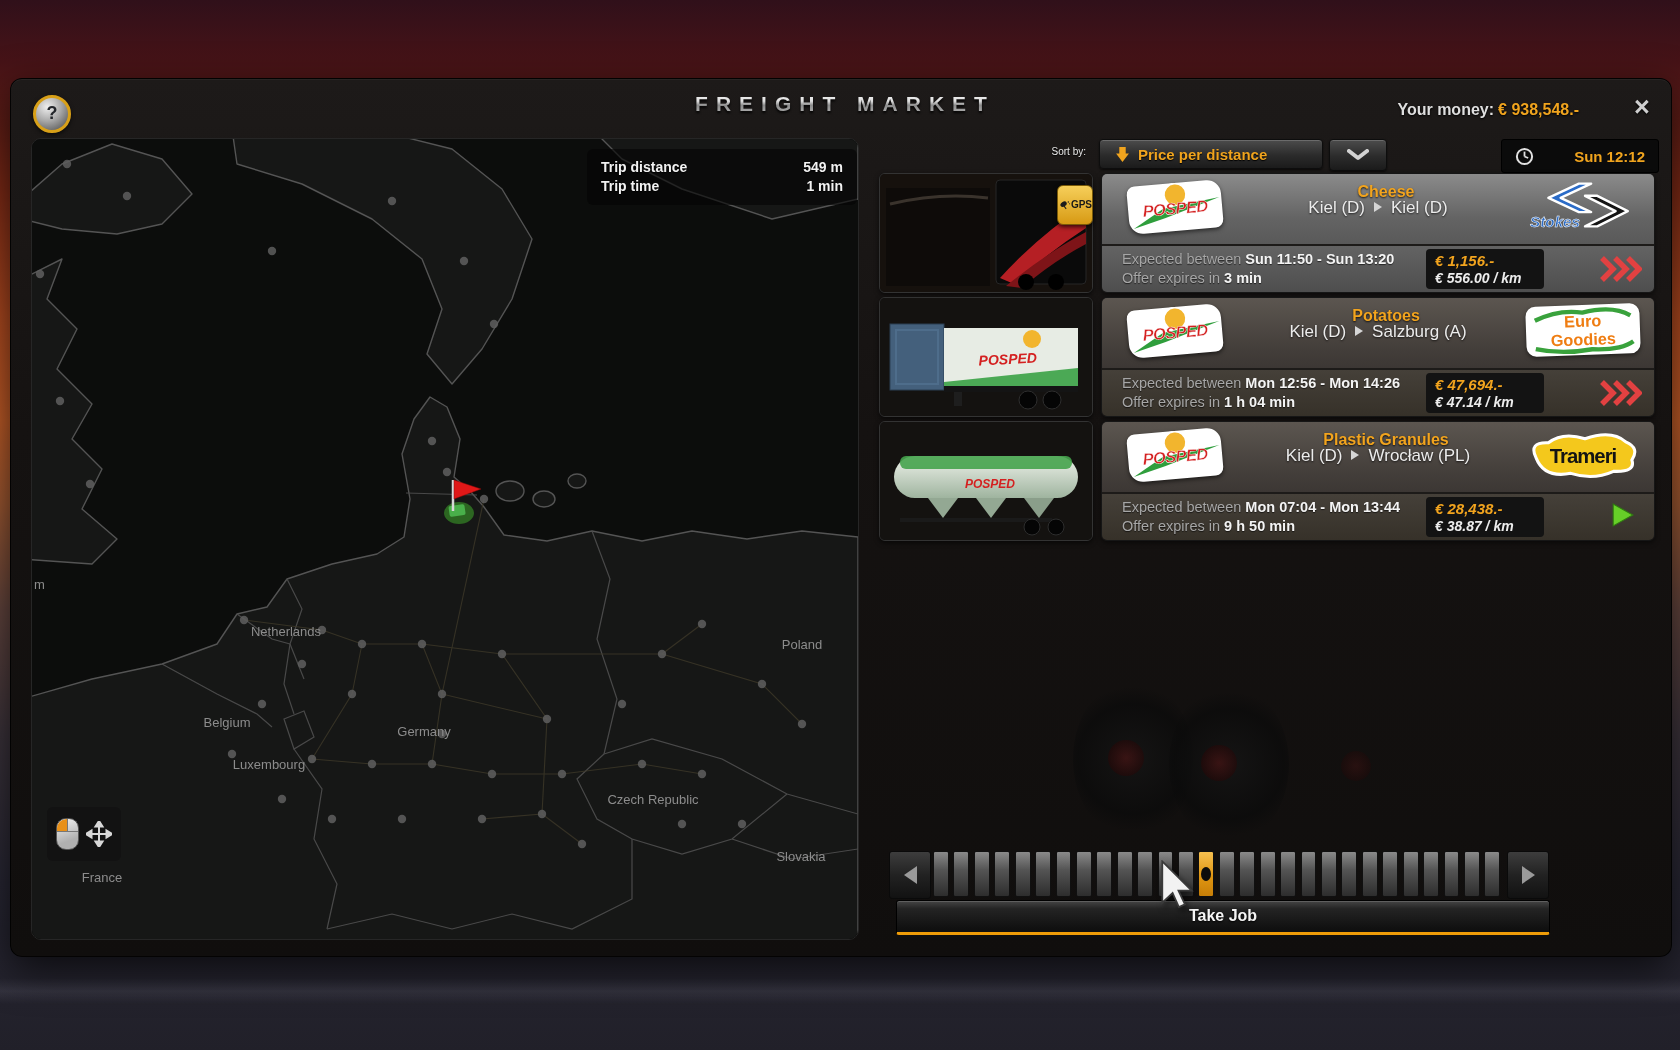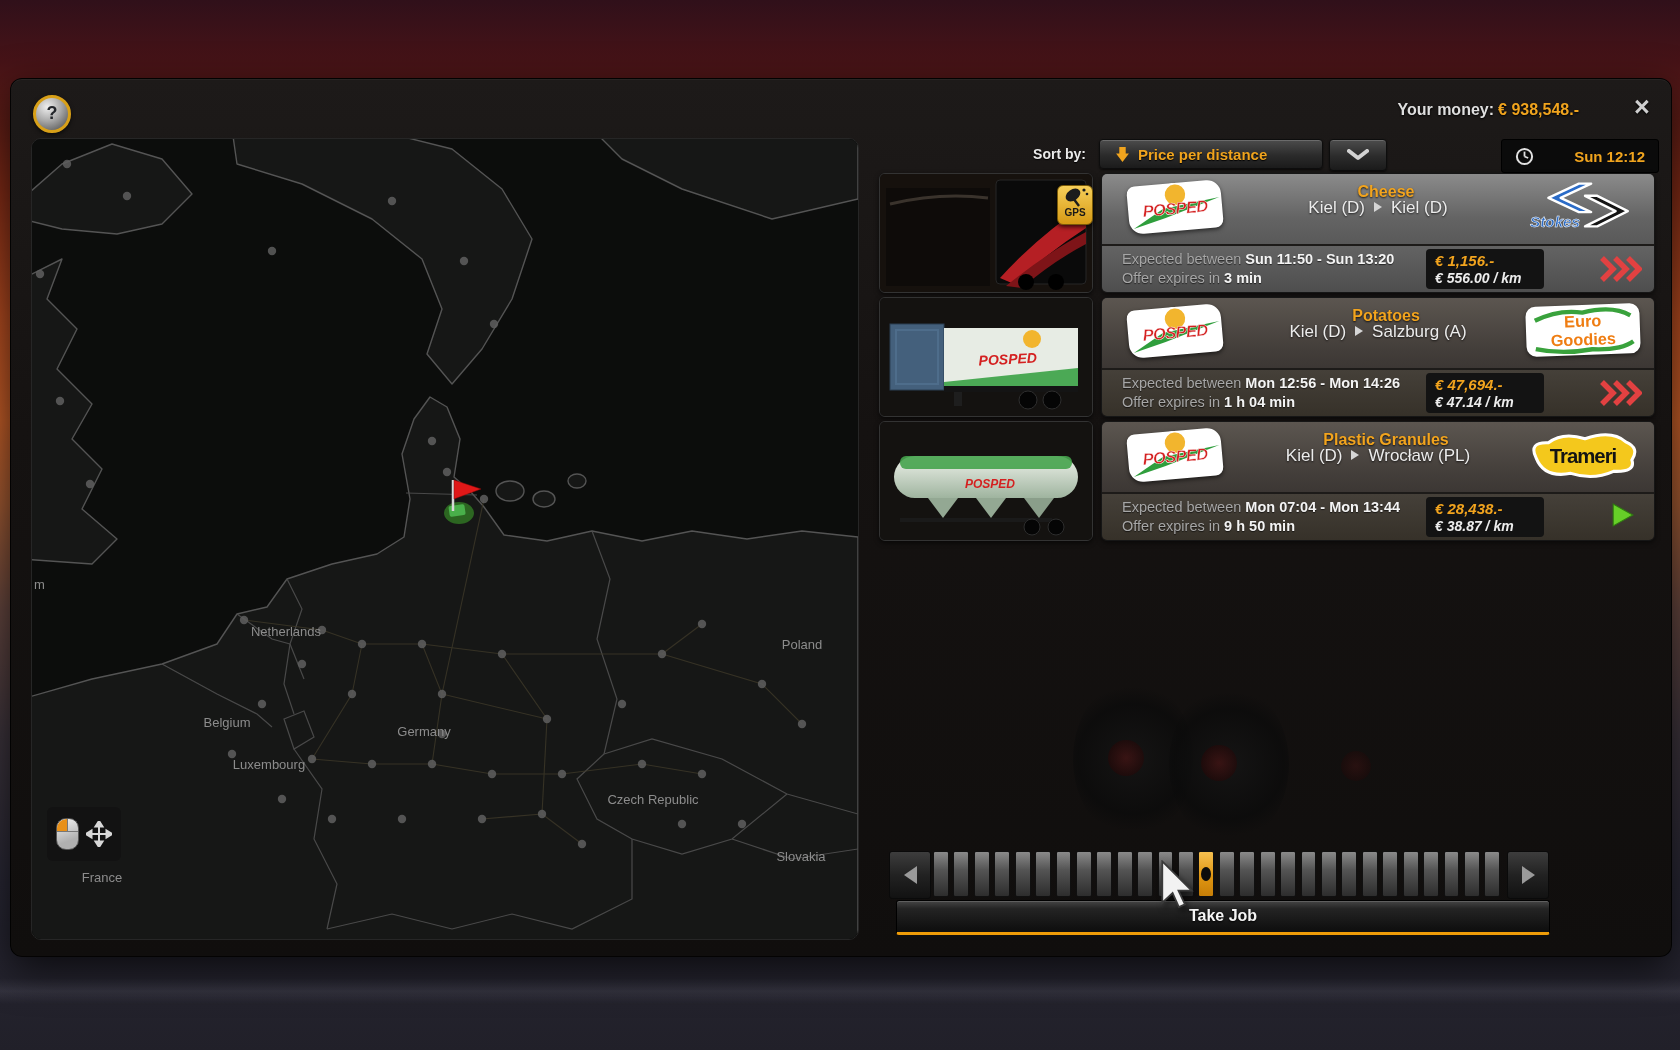--- a/index.html
+++ b/index.html
@@ -31,21 +31,21 @@
     filter:drop-shadow(0 2px 1px rgba(0,0,0,.85));}
   .money{position:absolute;right:92px;top:22px;font-size:16px;font-weight:bold;color:#dfdfdf;
     text-shadow:0 1px 2px #000;}
   .money .val{color:#f0a41e;margin-left:4px;}
   .close-btn{position:absolute;left:1616px;top:14px;width:30px;height:30px;text-align:center;
     color:#cfcfcf;font-size:27px;line-height:28px;font-weight:bold;cursor:pointer;
     text-shadow:0 1px 2px #000;}
 
   
   .sort-label{position:absolute;left:985px;top:67px;width:90px;text-align:right;
-    font-size:14px;font-weight:bold;color:#eaeaea;text-shadow:0 1px 1px #000;}
+    font-size:10px;font-weight:normal;color:#eaeaea;text-shadow:0 1px 1px #000;}
   .ui-btn{background:linear-gradient(180deg,#4c4c4c,#2b2b2b 55%,#1b1b1b);
     border:1px solid #0d0d0d;border-radius:4px;
     box-shadow:inset 0 1px 0 rgba(255,255,255,.18),0 1px 2px rgba(0,0,0,.6);cursor:pointer;}
   .sort-dd{position:absolute;left:1088px;top:60px;width:224px;height:30px;
     display:flex;align-items:center;gap:9px;padding-left:16px;box-sizing:border-box;}
   .sort-dd .txt{color:#f0a41e;font-size:15px;font-weight:bold;text-shadow:0 1px 1px #000;}
   .dd-chevron{position:absolute;left:1318px;top:60px;width:56px;height:30px;
     display:flex;align-items:center;justify-content:center;}
   .clock-panel{position:absolute;left:1490px;top:60px;width:158px;height:30px;
     background:#0b0b0b;border-radius:3px;border:1px solid #000;
@@ -71,21 +71,21 @@
   .mouse-shape .rbtn{position:absolute;right:0;top:0;width:10px;height:12px;
     border-bottom:1px solid #777;}
 
   
   .job-row{position:absolute;left:868px;width:774px;height:118px;cursor:pointer;}
   .row-1{top:94px;} .row-2{top:218px;} .row-3{top:342px;}
   .thumb{position:absolute;left:0;top:0;width:212px;height:118px;border-radius:6px;overflow:hidden;
     border:1px solid #333;background:#111;box-shadow:0 2px 5px rgba(0,0,0,.6);}
   .gps-badge{position:absolute;left:178px;top:12px;width:34px;height:38px;border-radius:6px;
     background:linear-gradient(180deg,#f6cf5a,#d79a14);border:1px solid #7a5a08;
-    box-shadow:0 2px 4px rgba(0,0,0,.7);display:flex;flex-direction:column;align-items:center;
+    box-shadow:0 2px 4px rgba(0,0,0,.7);display:flex;flex-direction:row;align-items:center;
     justify-content:flex-start;cursor:pointer;z-index:5;}
   .gps-badge span{font-size:10px;font-weight:900;color:#181818;line-height:10px;}
   .job-card{position:absolute;left:222px;top:0;width:552px;height:118px;border-radius:6px;
     overflow:hidden;border:1px solid #161616;box-shadow:inset 0 1px 0 rgba(255,255,255,.14),0 2px 5px rgba(0,0,0,.5);}
   .card-top{position:absolute;left:0;top:0;width:100%;height:70px;
     background:linear-gradient(180deg,#5c5650,#443f3b 70%,#3c3734);}
   .card-bot{position:absolute;left:0;top:72px;width:100%;height:46px;
     background:linear-gradient(180deg,#454039,#363129);padding-left:35px;}
   .job-card .divider{position:absolute;left:0;top:70px;width:100%;height:2px;background:#1d1b19;}
   .job-row.selected .card-top{background:linear-gradient(180deg,#8b8b8b,#646464 62%,#595959);}
@@ -146,20 +146,21 @@
 </style>
 </head>
 <body>
 
 <div id="screen">
   <div class="horizon-band"></div>
 
   <div class="window">
 
     <div class="help-btn">?</div>
+    <div class="win-title">FREIGHT MARKET</div>
     <div class="money">
       <span>Your money:</span><span class="val">€ 938,548.-</span>
     </div>
     <div class="close-btn">×</div>
 
     <div class="sort-label">Sort by:</div>
     <div class="ui-btn sort-dd">
       <svg width="13" height="15" viewBox="0 0 12 14">
         <path d="M3,0 h6 v6 h3 L6,14 0,6 h3 Z" fill="#f0a41e"></path>
       </svg>
@@ -286,20 +287,30 @@
         </g>
 
         <g>
           <ellipse cx="427" cy="374" rx="15" ry="11" fill="#2f6f22" opacity="0.9"></ellipse>
           <rect x="417" y="366" width="16" height="11" rx="2" fill="#49b04a" transform="rotate(-8 425 371)"></rect>
           <line x1="421" y1="341" x2="421" y2="372" stroke="#d8d8d8" stroke-width="2.5"></line>
           <polygon points="422,341 449,350 422,360" fill="#e01818" stroke="#8a0808" stroke-width="0.5"></polygon>
         </g>
       </svg>
 
+      <div class="trip-info">
+        <div class="trip-row">
+          <span>Trip distance</span>
+          <span>549 m</span>
+        </div>
+        <div class="trip-row">
+          <span>Trip time</span>
+          <span>1 min</span>
+        </div>
+      </div>
 
       <div class="mouse-hint">
         <div class="mouse-shape">
           <div class="lbtn"></div>
             <div class="rbtn"></div>
         </div>
         <svg width="26" height="26" viewBox="0 0 26 26">
           <g stroke="#d8d8d8" stroke-width="2" fill="#d8d8d8">
             <line x1="13" y1="5" x2="13" y2="21"></line>
               <line x1="5" y1="13" x2="21" y2="13"></line>

